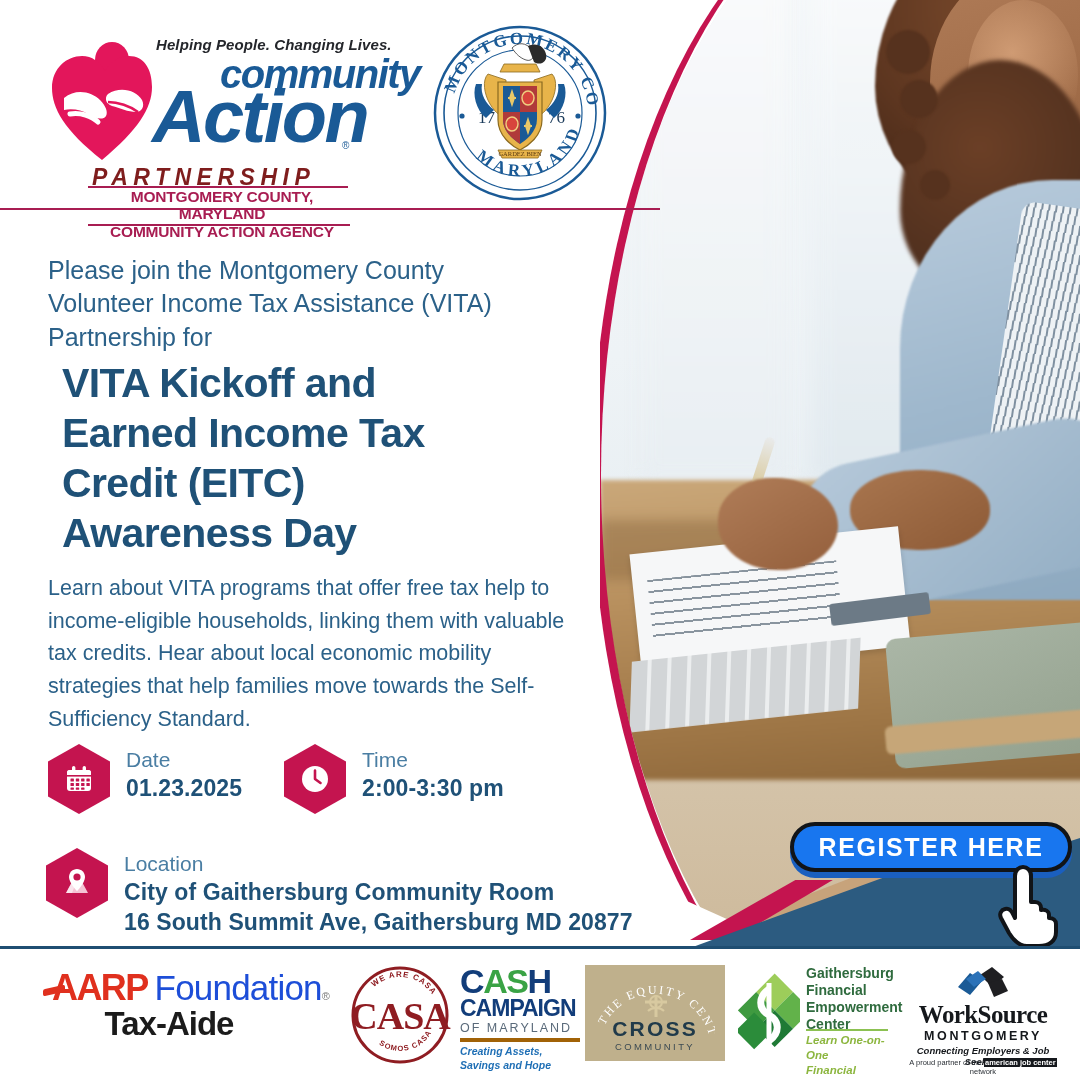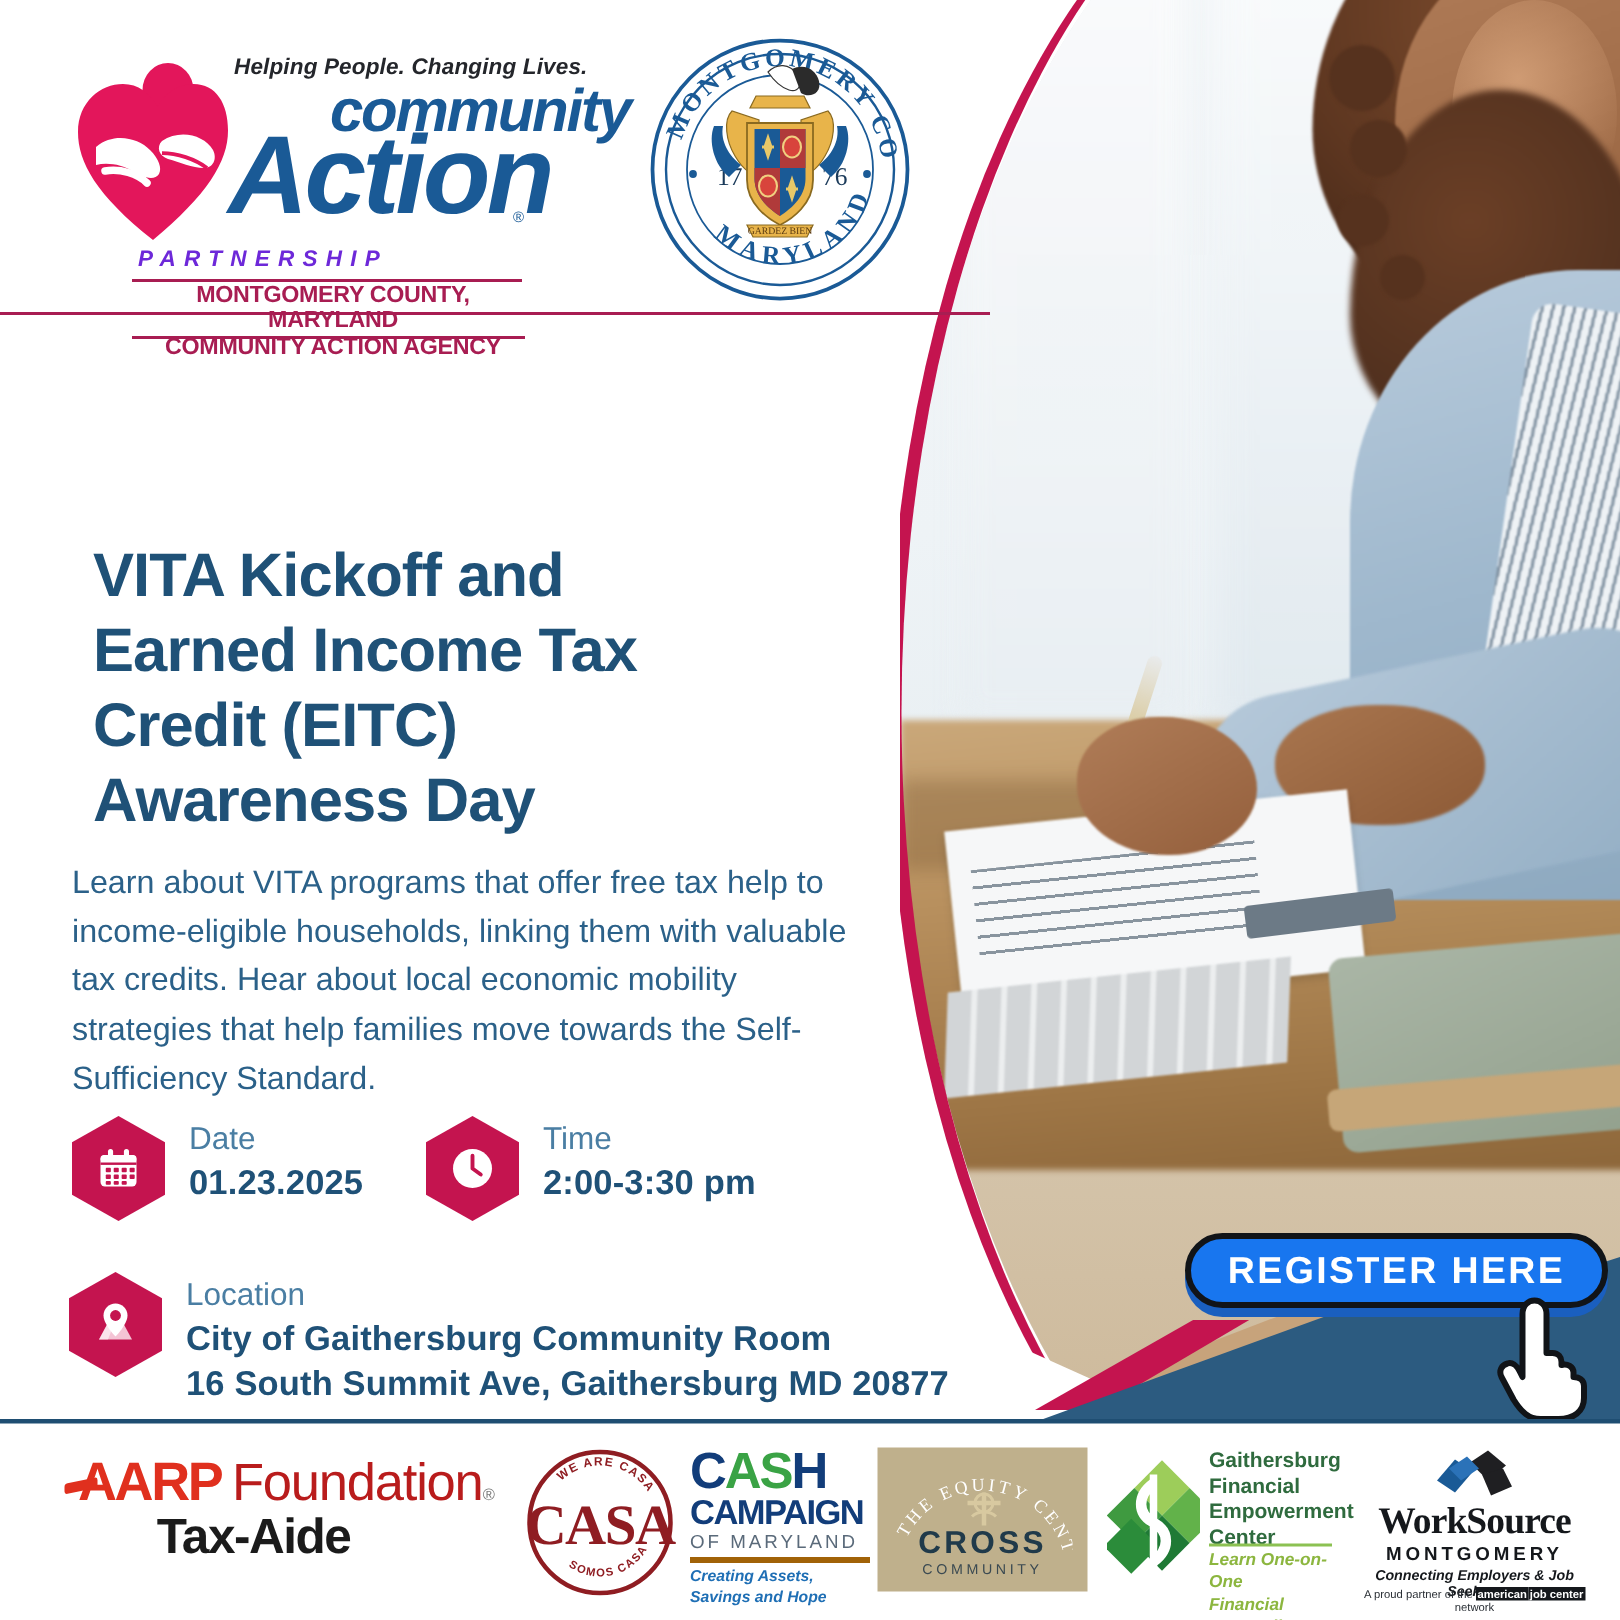--- a/index.html
+++ b/index.html
@@ -105,22 +105,22 @@
   
   .cap-logo{position:absolute;left:48px;top:28px;width:312px;height:168px;}
   .cap-heart{position:absolute;left:2px;top:14px;width:104px;height:122px;}
   .cap-tag{position:absolute;left:108px;top:8px;font-style:italic;font-weight:bold;font-size:15px;color:#24262b;
      letter-spacing:.1px;white-space:nowrap;font-family:"Liberation Sans",sans-serif;}
   .cap-community{position:absolute;left:172px;top:26px;font-style:italic;font-weight:bold;font-size:40px;
      color:#1a5a96;letter-spacing:-1.5px;line-height:1;}
   .cap-action{position:absolute;left:104px;top:52px;font-style:italic;font-weight:bold;font-size:74px;
      color:#1a5a96;letter-spacing:-2.5px;line-height:1;}
   .cap-reg{position:absolute;left:294px;top:112px;font-size:10px;color:#1a5a96;}
-  .cap-partner{position:absolute;left:44px;top:136px;font-weight:bold;font-style:italic;font-size:15px;
-     color:#6d28d9;letter-spacing:5.5px;}
+  .cap-partner{position:absolute;left:44px;top:136px;font-weight:bold;font-style:italic;font-size:23px;
+     color:#7f1d1d;letter-spacing:5.5px;}
   .cap-rule{position:absolute;left:40px;top:158px;width:260px;height:2px;background:#a81d52;}
   .cap-sub{position:absolute;left:40px;top:160px;width:268px;text-align:center;font-weight:bold;font-size:15.5px;
      color:#a81d52;line-height:1.12;letter-spacing:-.2px;}
   .cap-rule2{position:absolute;left:40px;top:196px;width:262px;height:2px;background:#a81d52;}
 
   .seal{position:absolute;left:432px;top:24px;width:176px;height:178px;}
   .seal svg{display:block;}
 
   
   .lead{position:absolute;left:48px;top:254px;width:470px;font-size:25px;line-height:1.33;
@@ -153,21 +153,21 @@
 
   
   .footer{position:absolute;left:0;top:955px;width:1080px;height:125px;background:#fff;}
   .f-item{position:absolute;}
 
   .aarp{left:52px;top:12px;width:290px;}
   .aarp-row1{display:flex;align-items:baseline;}
   .aarp-a{color:#e0301e;font-weight:bold;font-size:36px;letter-spacing:-1.6px;position:relative;}
   .aarp-a:before{content:"";position:absolute;left:-9px;top:20px;width:22px;height:7px;background:#e0301e;
      transform:skewY(-12deg);border-radius:2px;}
-  .aarp-f{color:#b91c1c;font-size:35px;letter-spacing:-.8px;margin-left:7px;}
+  .aarp-f{color:#1d4ed8;font-size:35px;letter-spacing:-.8px;margin-left:7px;}
   .aarp-r{font-size:11px;color:#7a7a7a;vertical-align:super;}
   .aarp-tax{color:#1b1b1b;font-weight:bold;font-size:33px;letter-spacing:-1px;text-align:center;
      margin-top:-4px;padding-right:56px;}
 
   .casa{left:348px;top:8px;width:104px;height:104px;}
   .cash{left:460px;top:10px;width:120px;}
   .cash-c{font-weight:bold;font-size:34px;letter-spacing:-1.4px;line-height:.95;}
   .cash-camp{color:#123d7a;font-weight:bold;font-size:23px;letter-spacing:-1px;line-height:1;}
   .cash-md{color:#5a6a7a;font-size:12.5px;letter-spacing:2px;line-height:1.3;}
   .cash-tag{color:#1f6fb5;font-weight:bold;font-style:italic;font-size:10.5px;line-height:1.4;
@@ -298,20 +298,21 @@
       <ellipse cx="80" cy="100" rx="6" ry="7" fill="#d8443c" stroke="#f0d080" stroke-width="1.4"></ellipse>
       <path d="M80 68 L82 74 L80 80 L78 74 Z M76 74 L84 74" stroke="#e8c868" stroke-width="2" fill="#e8c868"></path>
       <path d="M96 96 L98 102 L96 108 L94 102 Z M92 102 L100 102" stroke="#e8c868" stroke-width="2" fill="#e8c868"></path>
       <path d="M66 126 L110 126 L106 134 L70 134 Z" fill="#e8b44a" stroke="#8a6a20" stroke-width=".8"></path>
       <text x="88" y="132" text-anchor="middle" font-family="Liberation Serif, serif" font-size="6.5" fill="#5a3a10">GARDEZ BIEN</text>
     </svg>
   </div>
 
   <div class="top-rule"></div>
 
+  <div class="lead">Please join the Montgomery County Volunteer Income Tax Assistance (VITA) Partnership for</div>
   <div class="headline">VITA Kickoff and Earned Income Tax Credit (EITC) Awareness Day</div>
   <div class="blurb">Learn about VITA programs that offer free tax help to income-eligible households, linking them with valuable tax credits. Hear about local economic mobility strategies that help families move towards the Self-Sufficiency Standard.</div>
 
   <div class="detail" id="d-date">
     <div class="hexi">
       <svg width="30" height="30" viewBox="0 0 30 30">
         <rect x="3" y="6" width="24" height="21" rx="3" fill="#ffffff"></rect>
         <rect x="3" y="6" width="24" height="5" rx="2.5" fill="#ffffff"></rect>
         <rect x="8" y="2" width="3.4" height="7" rx="1.7" fill="#ffffff"></rect>
         <rect x="18.6" y="2" width="3.4" height="7" rx="1.7" fill="#ffffff"></rect>

